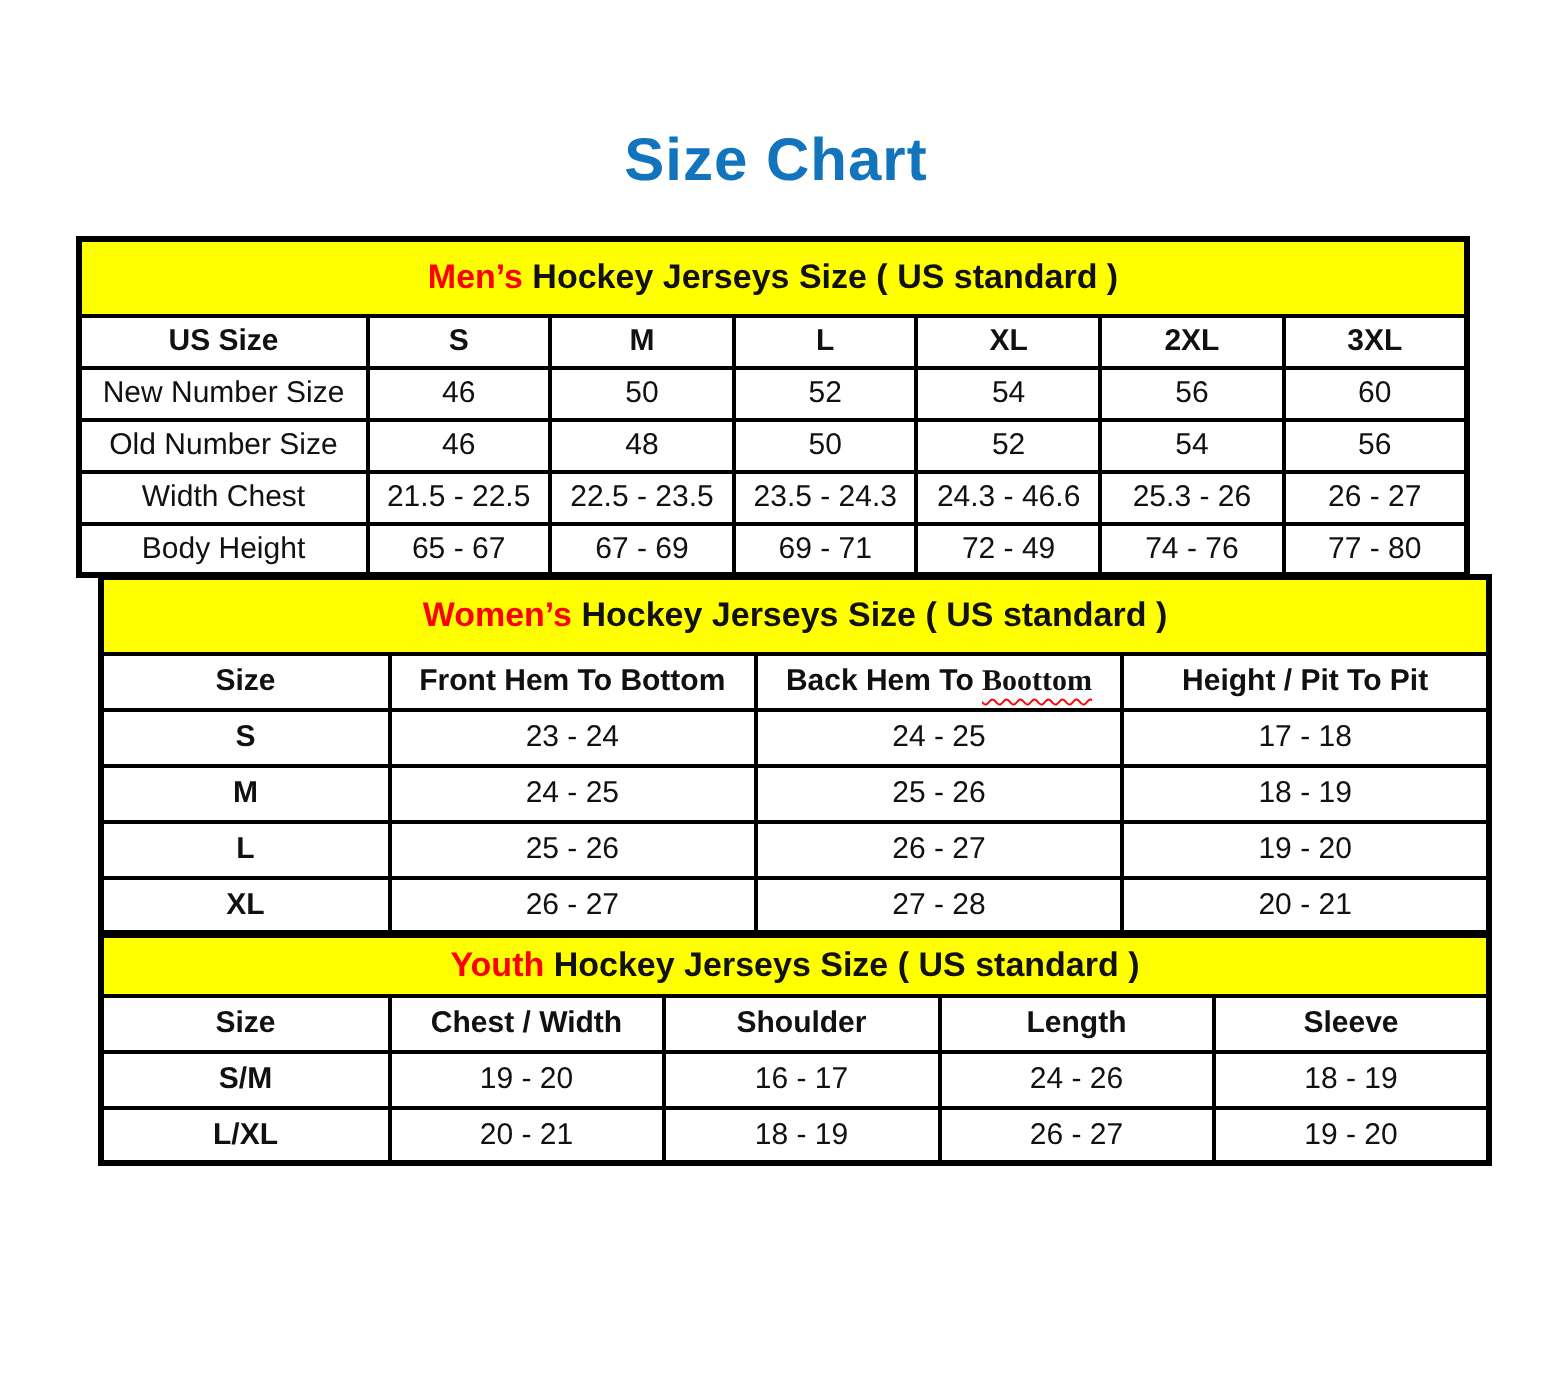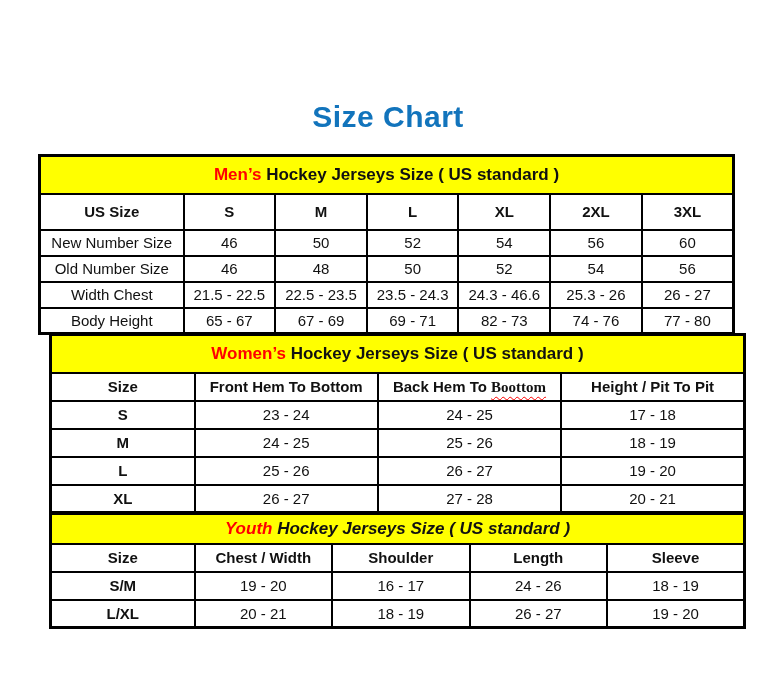--- a/index.html
+++ b/index.html
@@ -14,21 +14,21 @@
     margin: 0;
     padding: 0;
     width: 776px;
     height: 692px;
     background: #ffffff;
     font-family: "Liberation Sans", "DejaVu Sans", sans-serif;
     color: var(--text-black);
   }
   .page-title {
     margin: 0;
-    padding-top: 100px;
+    padding-top: 64px;
     padding-bottom: 20px;
     text-align: center;
     font-size: 30px;
     font-weight: bold;
     letter-spacing: 0.5px;
     color: var(--title-blue);
   }
   .tables-wrap {
     width: 697px;
     margin-left: 38px;
@@ -48,23 +48,23 @@
     padding: 0 2px;
     overflow: hidden;
     white-space: nowrap;
   }
   th.section-header {
     background: var(--header-bg);
     font-size: 17px;
     font-weight: bold;
     height: 38px;
   }
-  .table-youth th.section-header { height: 30px; font-style: italic; }
+  .table-youth th.section-header { height: 30px; }
   th.section-header .hl { color: var(--accent-red); }
-  .size-table th.col-header { font-weight: bold; height: 36px; }
+  .size-table th.col-header { font-weight: bold; height: 26px; }
   .size-table td { height: 26px; font-weight: normal; }
   .table-womens td, .table-youth td,
   .table-womens th.col-header, .table-youth th.col-header { height: 28px; }
   .table-womens td.row-label, .table-youth td.row-label { font-weight: bold; }
   .misspelled {
     text-decoration: underline wavy var(--accent-red);
     text-decoration-thickness: 1px;
     text-underline-offset: 4px;
     font-family: Liberation Serif, serif;
   }
@@ -125,21 +125,21 @@
           <td>23.5 - 24.3</td>
           <td>24.3 - 46.6</td>
           <td>25.3 - 26</td>
           <td>26 - 27</td>
         </tr>
         <tr>
           <td class="row-label">Body Height</td>
           <td>65 - 67</td>
           <td>67 - 69</td>
           <td>69 - 71</td>
-          <td>82 - 73</td>
+          <td>72 - 49</td>
           <td>74 - 76</td>
           <td>77 - 80</td>
         </tr>
       </tbody>
     </table>
     <table class="size-table table-womens">
       <colgroup>
         <col style="width: 144px;">
         <col>
         <col>

